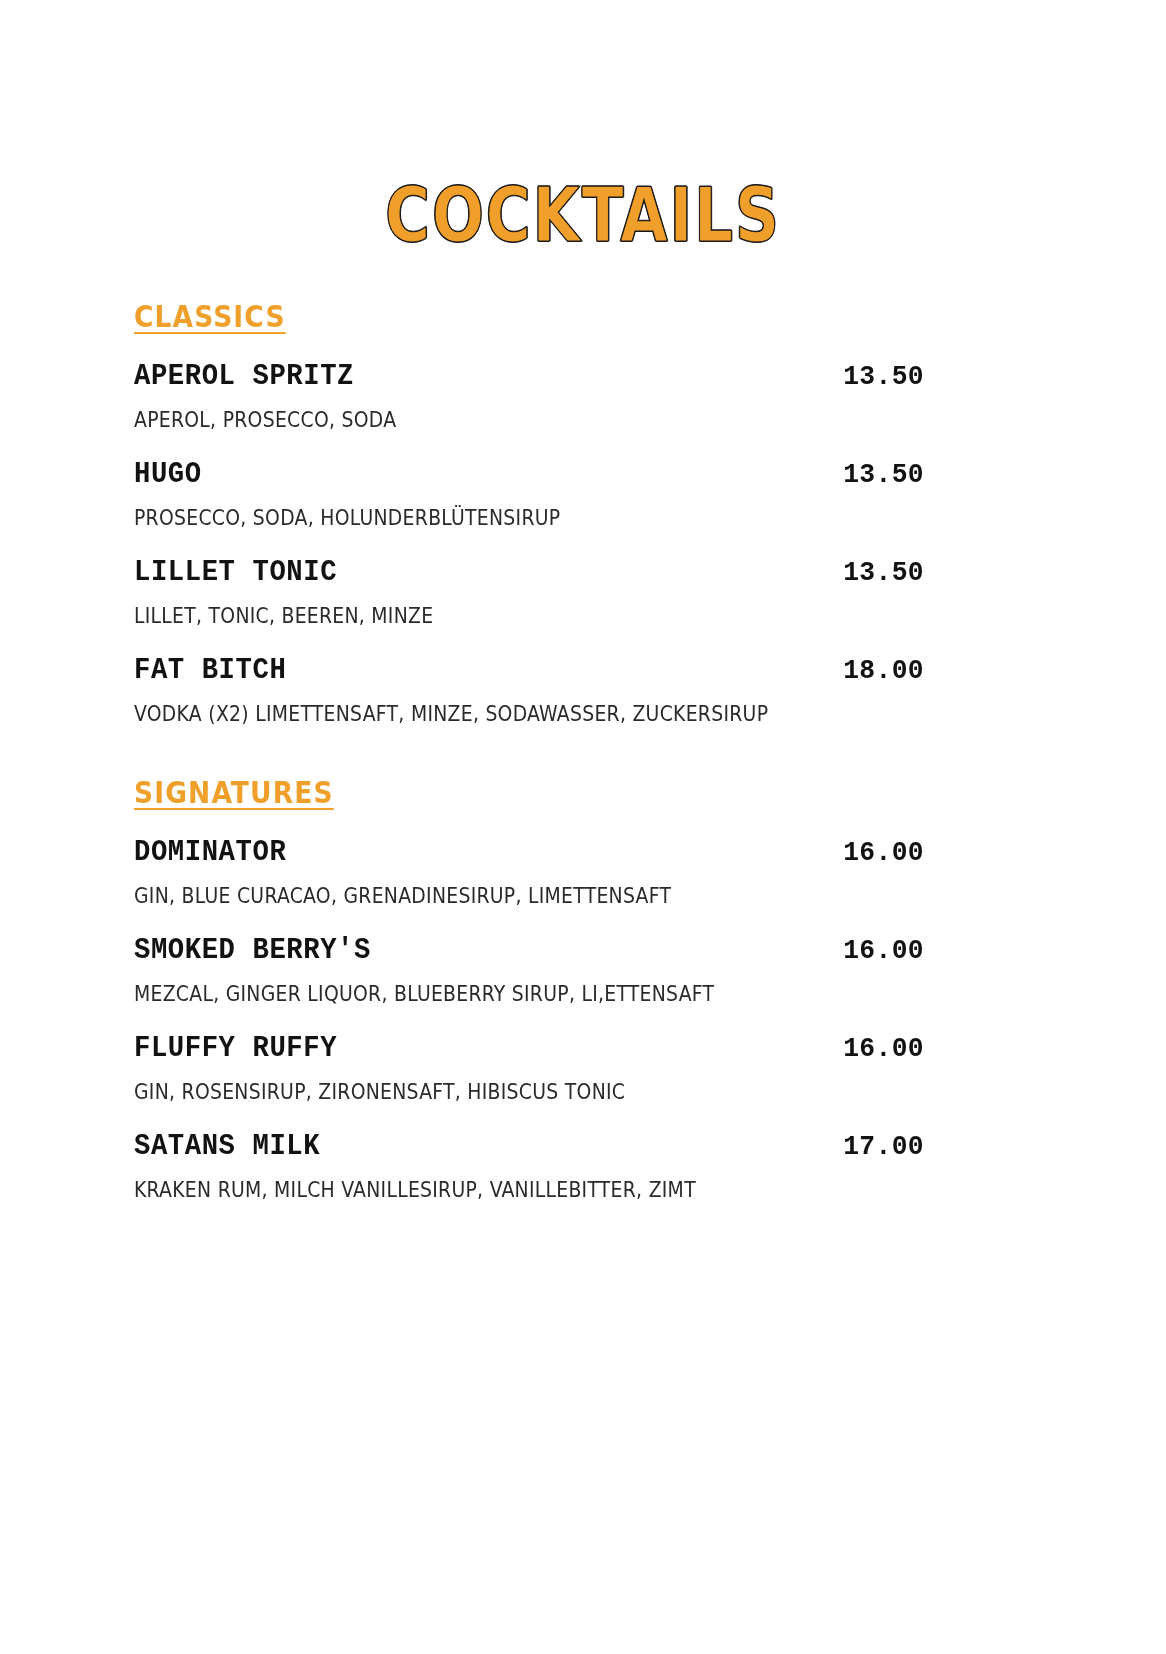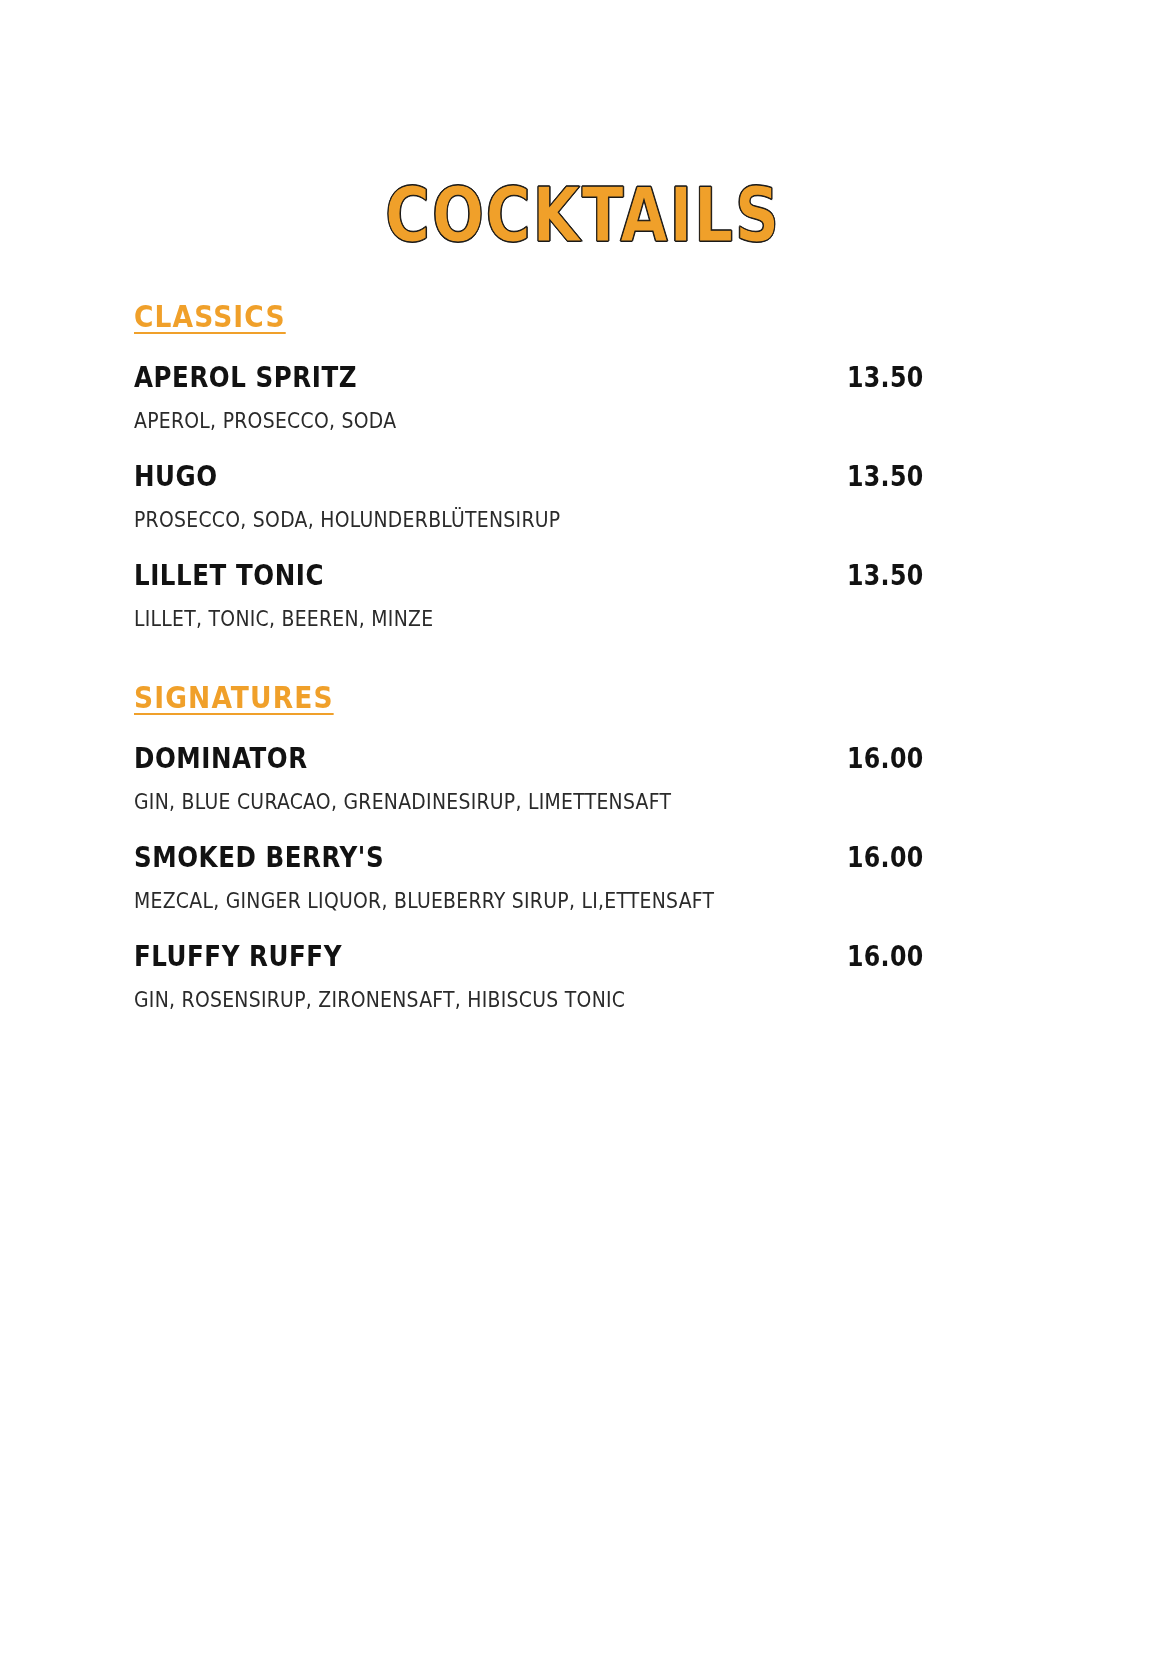--- a/index.html
+++ b/index.html
@@ -67,20 +67,21 @@
   }
 
   .item {
     margin-top: 26px;
   }
 
   .item-row {
     display: flex;
     align-items: baseline;
     justify-content: space-between;
+    font-family: Liberation Mono, monospace;
   }
 
   .item-name {
     font-size: 29px;
     font-weight: 700;
     letter-spacing: 0.6px;
     color: #121212;
     transform: scaleX(0.94);
     transform-origin: left center;
   }
@@ -138,20 +139,27 @@
       </div>
 
       <div class="item">
         <div class="item-row">
           <div class="item-name">LILLET TONIC</div>
           <div class="item-price">13.50</div>
         </div>
         <div class="item-desc">LILLET, TONIC, BEEREN, MINZE</div>
       </div>
 
+      <div class="item">
+        <div class="item-row">
+          <div class="item-name">FAT BITCH</div>
+          <div class="item-price">18.00</div>
+        </div>
+        <div class="item-desc">VODKA (X2) LIMETTENSAFT, MINZE, SODAWASSER, ZUCKERSIRUP</div>
+      </div>
     </div>
 
     <div class="section">
       <div class="section-heading">SIGNATURES</div>
 
       <div class="item">
         <div class="item-row">
           <div class="item-name">DOMINATOR</div>
           <div class="item-price">16.00</div>
         </div>
@@ -167,16 +175,23 @@
       </div>
 
       <div class="item">
         <div class="item-row">
           <div class="item-name">FLUFFY RUFFY</div>
           <div class="item-price">16.00</div>
         </div>
         <div class="item-desc">GIN, ROSENSIRUP, ZIRONENSAFT, HIBISCUS TONIC</div>
       </div>
 
+      <div class="item">
+        <div class="item-row">
+          <div class="item-name">SATANS MILK</div>
+          <div class="item-price">17.00</div>
+        </div>
+        <div class="item-desc">KRAKEN RUM, MILCH VANILLESIRUP, VANILLEBITTER, ZIMT</div>
+      </div>
     </div>
 
   </div>
 </div>
 
 </body></html>

